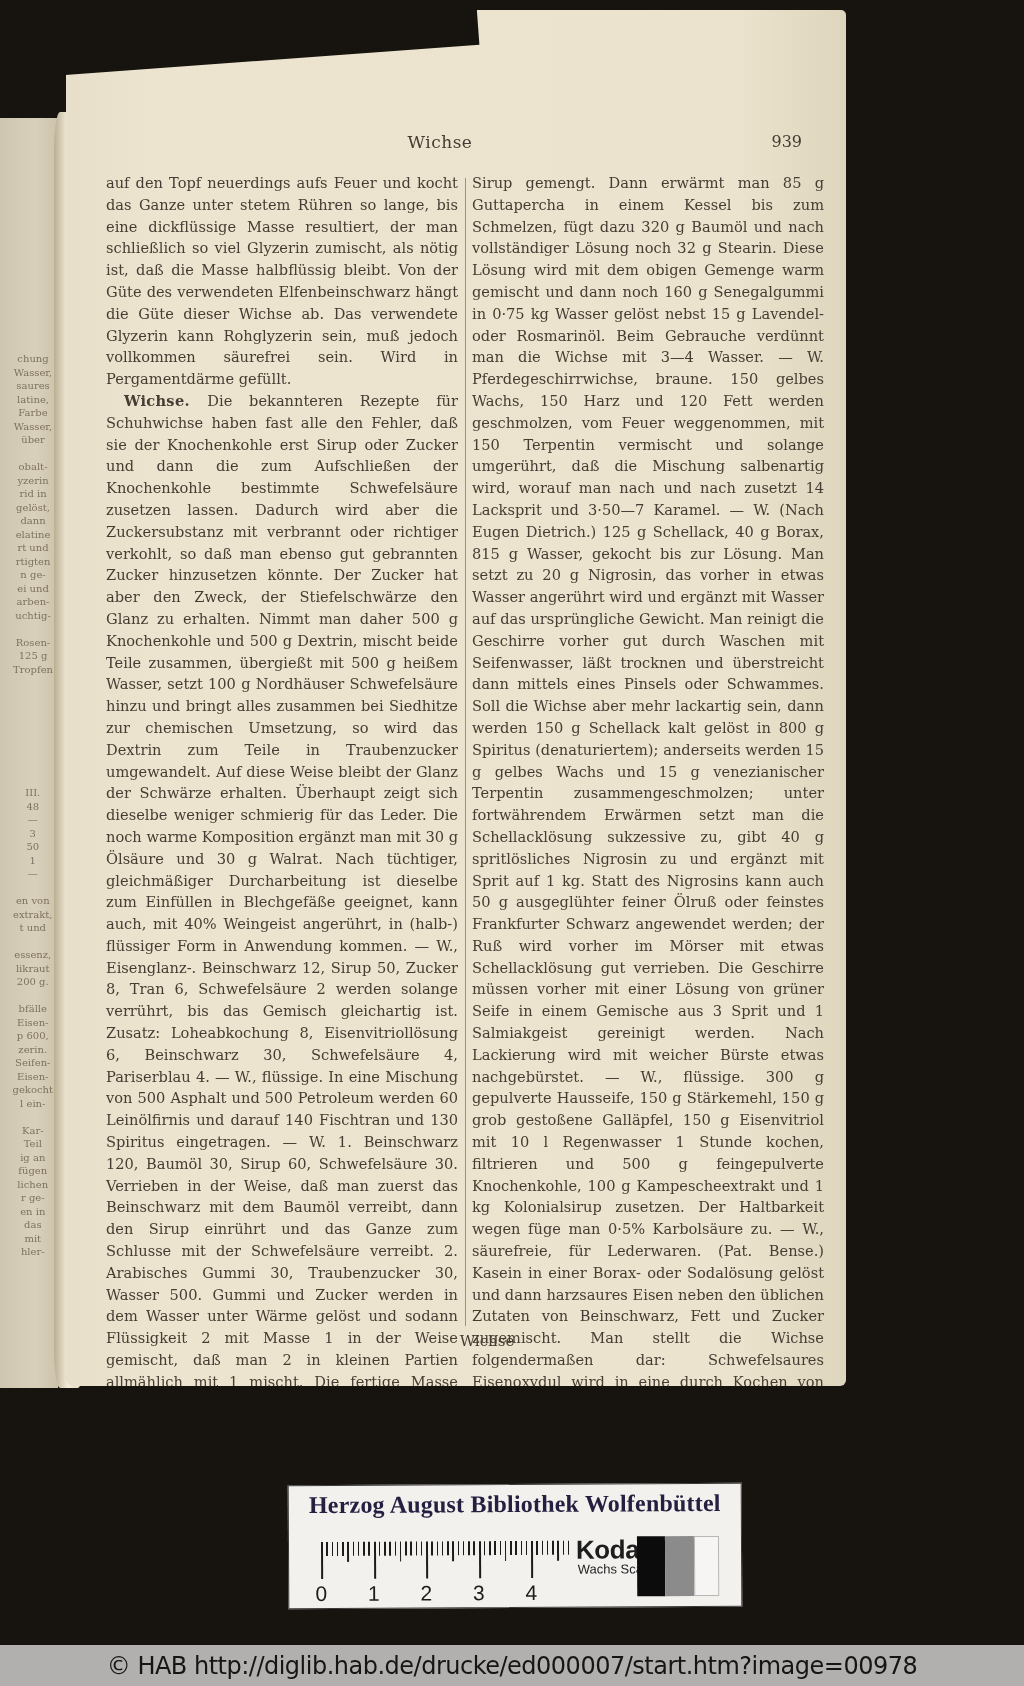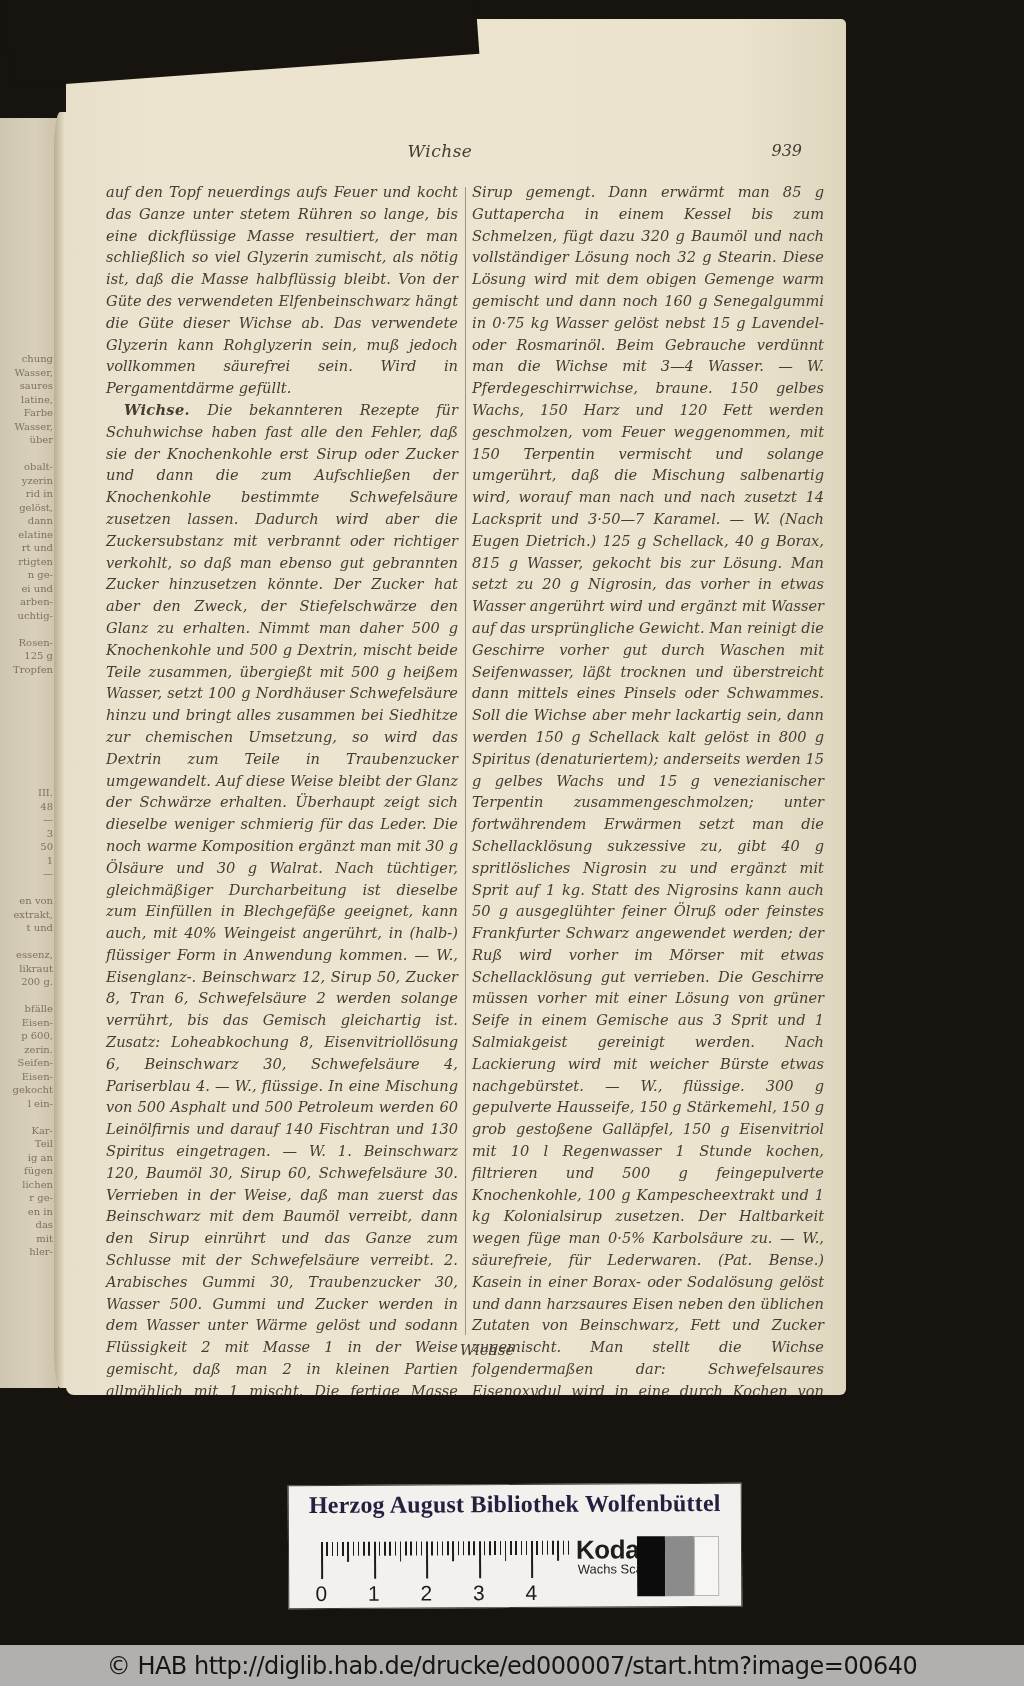--- a/index.html
+++ b/index.html
@@ -7,40 +7,39 @@
     width:1024px;height:1686px;position:relative;overflow:hidden;
     background:#17130f;
     font-family:"DejaVu Serif", serif;
   }
   
   .facing-edge{
     position:absolute;left:0;top:118px;width:58px;height:1270px;
     background:linear-gradient(90deg,#cfc6b1,#d9d0bb 60%,#cdc3ac);
     z-index:1;
   }
-  .fragment-block{position:absolute;right:5px;text-align:right;
+  .fragment-block{position:absolute;right:5px;text-align:center;
     font-size:10px;line-height:13.5px;color:#6d6250;opacity:.85;
     font-family:"DejaVu Serif",serif;white-space:pre;}
   .frag-upper{top:234px;}
   .frag-lower{top:560px;}
   .fragment-line{min-height:13.5px;}
   
   .gutter{
     position:absolute;left:54px;top:112px;width:30px;height:1276px;
     background:linear-gradient(90deg,#b9ae93,#f2ead6 45%,#e9e0ca 70%,#e6ddc6);
     z-index:2;border-radius:6px/40px;
   }
   
   .page{
-    position:absolute;left:66px;top:19px;width:780px;height:1376px;
+    position:absolute;left:66px;top:10px;width:780px;height:1376px;
     background:linear-gradient(90deg,#e7dfc9,#ece4ce 12%,#ebe3cd 86%,#ded5bd);
     border-radius:14px 5px 6px 8px;
     box-shadow:0 0 18px rgba(0,0,0,.55) inset 0 0 0 0;
     z-index:2;
-    font-style:italic;
   }
   .page-inner{position:absolute;inset:0;overflow:hidden;border-radius:inherit;}
   
   .cover-shadow{
     position:absolute;left:-60px;top:-58px;width:470px;height:110px;
     background:#17130e;transform:rotate(-4.2deg);z-index:4;
   }
   .running-header{
     position:absolute;top:122px;left:40px;width:696px;height:24px;
     color:#44false3b32;color:#443b32;z-index:3;
@@ -207,14 +206,14 @@
   <div class="brand">
     <div class="brand-name">Kodak</div>
     <div class="brand-sub">Wachs Scale</div>
   </div>
   <div class="patch patch-black"></div>
   <div class="patch patch-gray"></div>
   <div class="patch patch-white"></div>
 </div>
 
 <div class="caption-bar">
-  <div class="caption-text">© HAB http://diglib.hab.de/drucke/ed000007/start.htm?image=00640</div>
+  <div class="caption-text">© HAB http://diglib.hab.de/drucke/ed000007/start.htm?image=00978</div>
 </div>
 
 </body></html>

